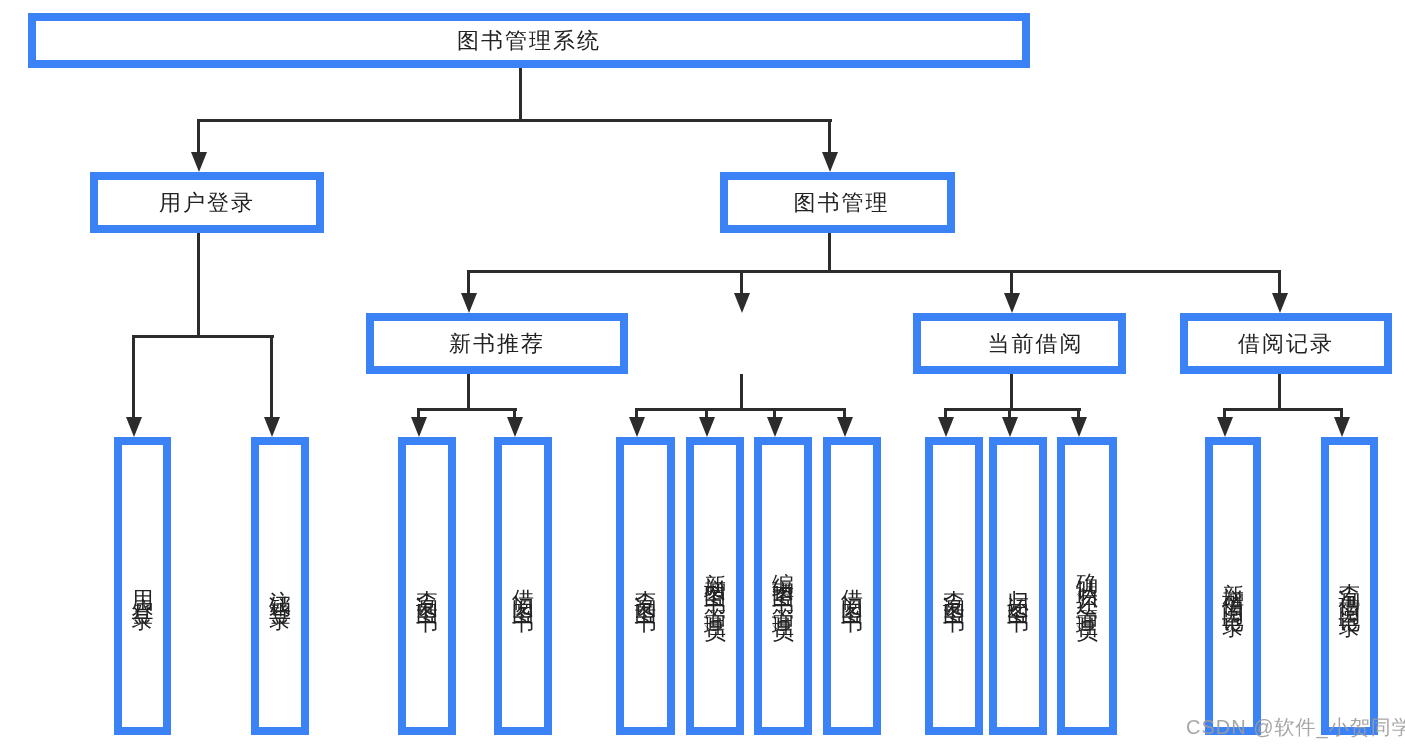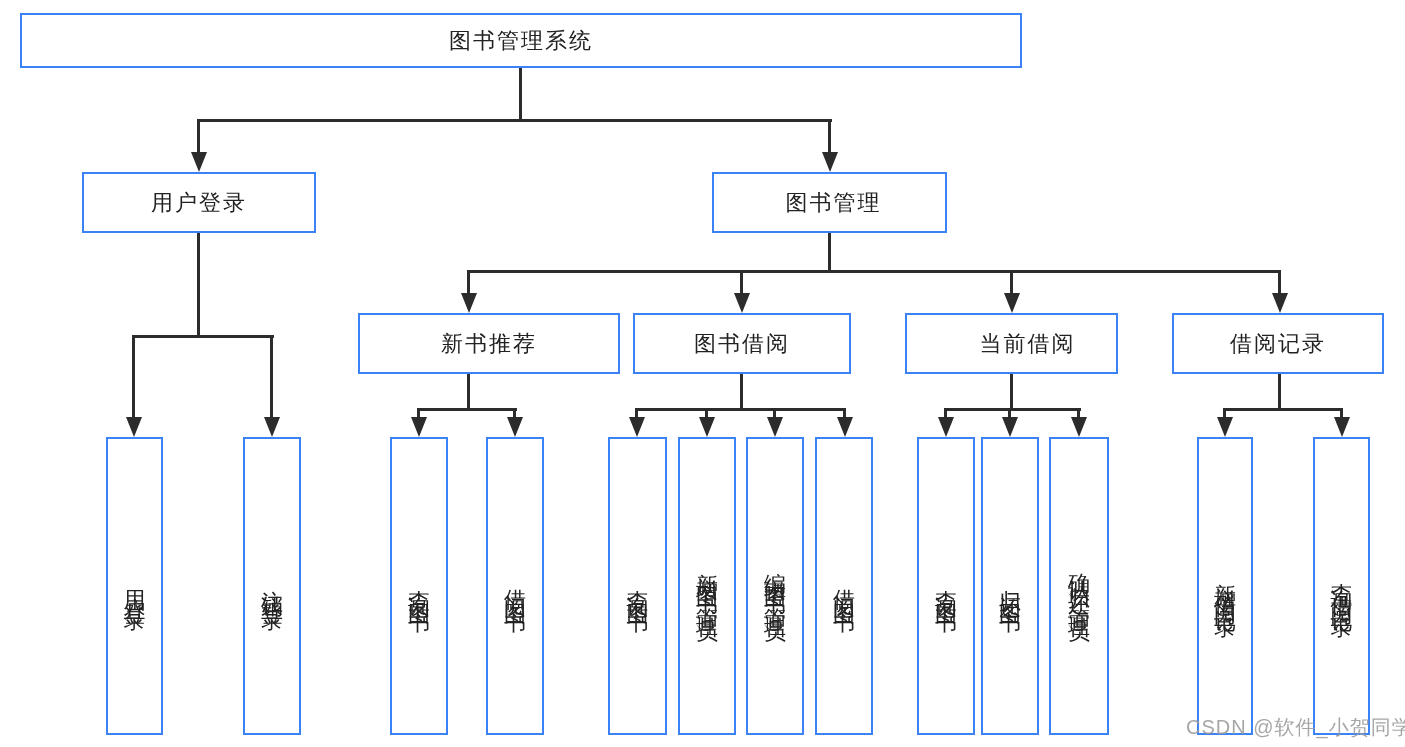--- a/index.html
+++ b/index.html
@@ -7,26 +7,27 @@
     position: relative;
     width: 1405px;
     height: 747px;
     background: #ffffff;
     font-family: "Liberation Sans", sans-serif;
     overflow: hidden;
   }
   .box {
     position: absolute;
     box-sizing: border-box;
-    border: 2px solid #3b82f6;
+    border: 8px solid #3b82f6;
     background: #ffffff;
     display: flex;
     align-items: center;
     justify-content: center;
     color: #222222;
+    margin-left: 8px;
   }
   .hbox {
     height: 61px;
     font-size: 22px;
     letter-spacing: 2px;
     white-space: nowrap;
   }
   .rootbox { height: 55px; }
   .vbox {
     top: 437px;
@@ -89,21 +90,20 @@
   <div class="vline" style="left:467px;top:270px;height:28px"></div>
   <div class="arr" style="left:461px;top:293px"></div>
   <div class="vline" style="left:740px;top:270px;height:28px"></div>
   <div class="arr" style="left:734px;top:293px"></div>
   <div class="vline" style="left:1010px;top:270px;height:28px"></div>
   <div class="arr" style="left:1004px;top:293px"></div>
   <div class="vline" style="left:1278px;top:270px;height:28px"></div>
   <div class="arr" style="left:1272px;top:293px"></div>
 
   <div class="box hbox" style="left:358px;top:313px;width:262px;">新书推荐</div>
-  <div class="box hbox" style="left:633px;top:313px;width:218px;">图书借阅</div>
   <div class="box hbox" style="left:905px;top:313px;width:213px;padding-left:32px;">当前借阅</div>
   <div class="box hbox" style="left:1172px;top:313px;width:212px;">借阅记录</div>
 
   <div class="vline" style="left:467px;top:374px;height:34px"></div>
   <div class="hline" style="left:417px;top:408px;width:100px"></div>
   <div class="vline" style="left:417px;top:408px;height:12px"></div>
   <div class="arr" style="left:411px;top:417px"></div>
   <div class="vline" style="left:513px;top:408px;height:12px"></div>
   <div class="arr" style="left:507px;top:417px"></div>
 

